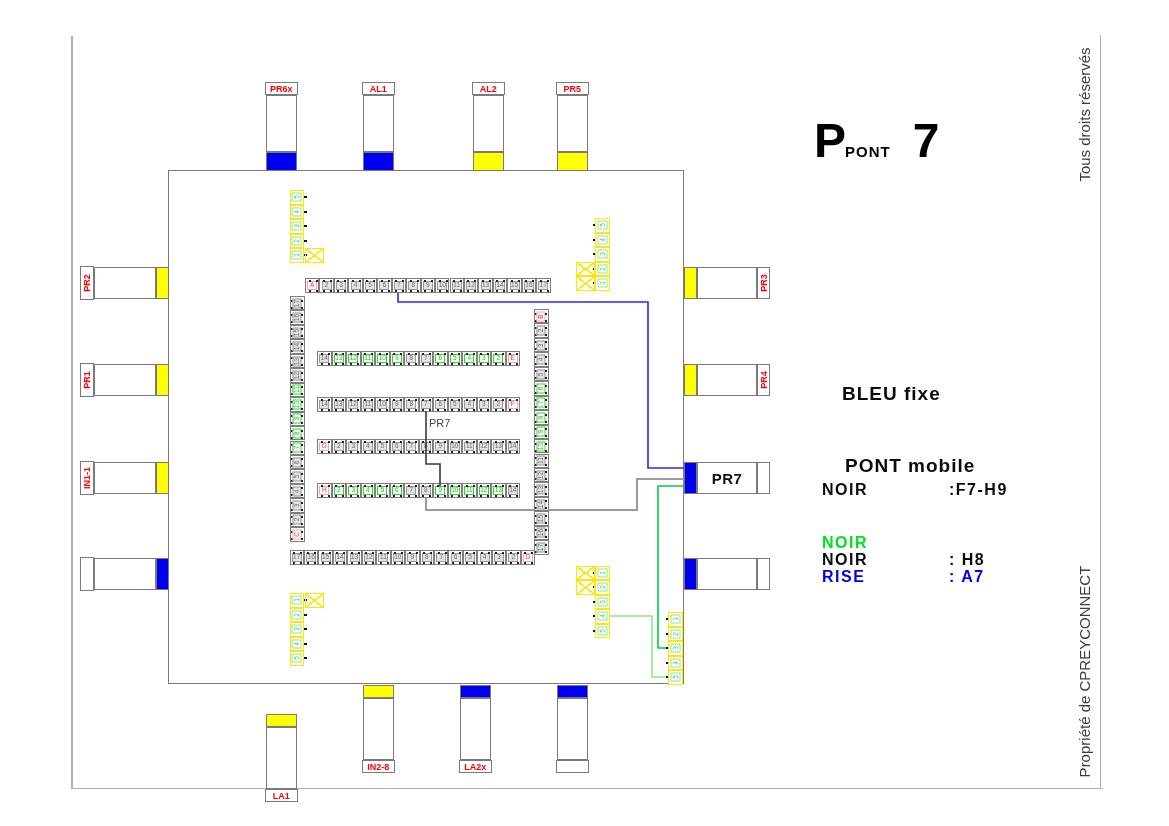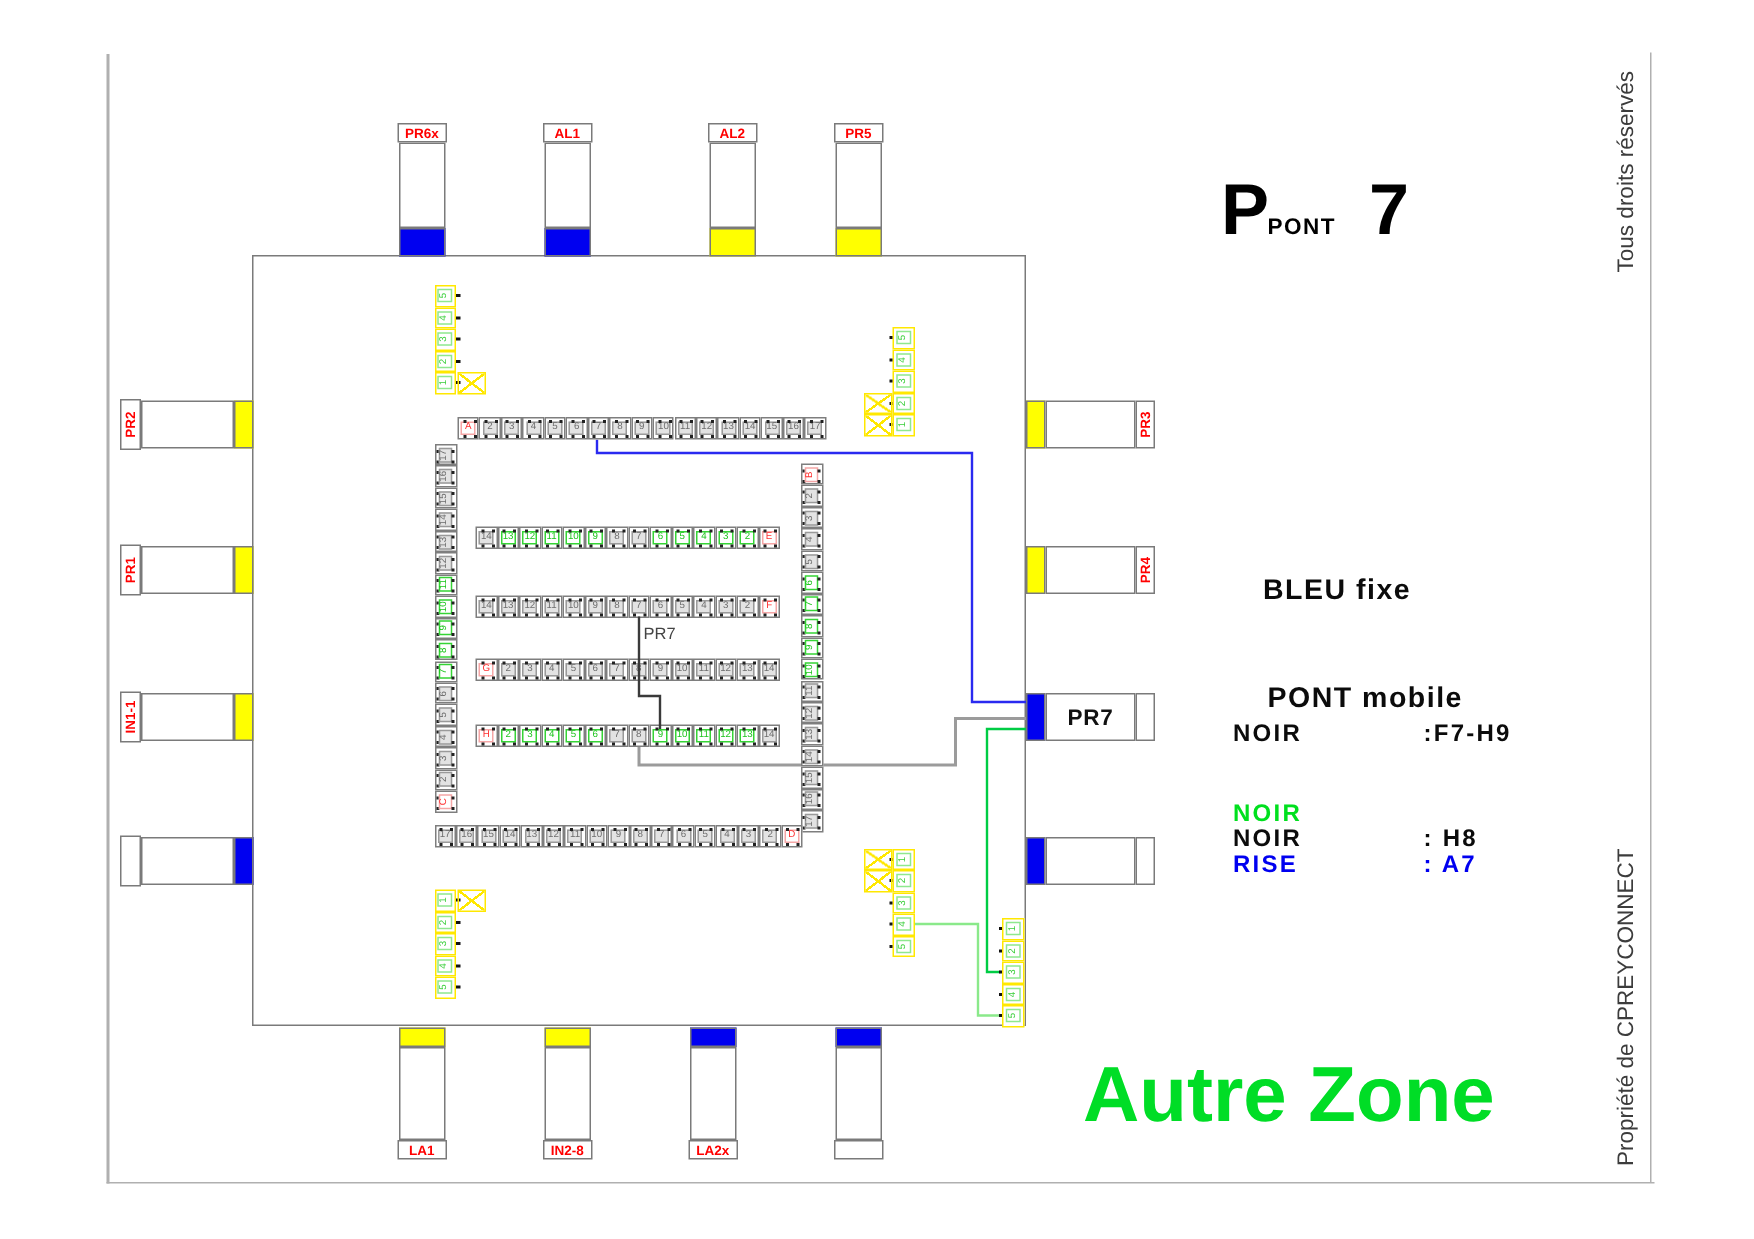--- a/index.html
+++ b/index.html
@@ -71,21 +71,20 @@
   <div class="leg-big" style="left:842px;top:383px;">BLEU fixe</div>
   <div class="leg-big" style="left:845px;top:455px;">PONT mobile</div>
   <div class="leg" style="left:822px;top:481px;">NOIR</div>
   <div class="leg" style="left:949px;top:481px;">:F7-H9</div>
   <div class="leg" id="terre" style="left: 822px; top: 534px; color: rgb(0, 224, 30);">NOIR</div>
   <div class="leg" style="left:822px;top:551px;">NOIR</div>
   <div class="leg" style="left:949px;top:551px;">: H8</div>
   <div class="leg" id="bleu-lab" style="left: 822px; top: 568px; color: rgb(0, 0, 240);">RISE</div>
   <div class="leg" id="bleu-val" style="left: 949px; top: 568px; color: rgb(0, 0, 240);">: A7</div>
 
-  <div id="zone" style="left: 722px; top: 700px; color: rgb(0, 221, 38);">Autre Zone</div>
 
   <div id="panel" class="abs" style="left:168px;top:170px;width:516px;height:514px;"></div>
 
   <div id="diagram" class="abs" style="left:0;top:0;width:1169px;height:826px;">
       <svg width="1169" height="826">
         <polyline points="398,293 398,302 648,302 648,468 686,468" fill="none" stroke="#2a2af0" stroke-width="1.6"></polyline>
         <polyline points="426,497 426,510 637,510 637,479 686,479" fill="none" stroke="#9b9b9b" stroke-width="2"></polyline>
         <polyline points="686,486 658,486 658,648 667,648" fill="none" stroke="#00cc44" stroke-width="1.6"></polyline>
         <polyline points="609,616 652,616 652,677 667,677" fill="none" stroke="#8ae98a" stroke-width="1.6"></polyline>
       </svg>
@@ -102,21 +101,21 @@
       <div class="abs" style="left: 472px; top: 82px; width: 32.5px; height: 65px;">
         <div class="abs cbox clab" style="left: 0px; top: 0px; width: 32.5px; height: 13px;">AL2</div>
         <div class="abs cbox" style="left: 1px; top: 13px; width: 30.5px; height: 57px;"></div>
         <div class="abs cbox" style="left: 1px; top: 70px; width: 30.5px; height: 19px; background: rgb(255, 255, 0);"></div>
       </div>
       <div class="abs" style="left: 556px; top: 82px; width: 32.5px; height: 89px;">
         <div class="abs cbox clab" style="left: 0px; top: 0px; width: 32.5px; height: 13px;">PR5</div>
         <div class="abs cbox" style="left: 1px; top: 13px; width: 30.5px; height: 57px;"></div>
         <div class="abs cbox" style="left: 1px; top: 70px; width: 30.5px; height: 19px; background: rgb(255, 255, 0);"></div>
       </div>
-      <div class="abs" style="left: 265px; top: 685px; width: 32.5px; height: 88px;">
+      <div class="abs" style="left: 265px; top: 714px; width: 32.5px; height: 88px;">
         <div class="abs cbox" style="left: 1px; top: 0px; width: 30.5px; height: 13px; background: rgb(255, 255, 0);"></div>
         <div class="abs cbox" style="left: 1px; top: 13px; width: 30.5px; height: 62px;"></div>
         <div class="abs cbox clab" style="left: 0px; top: 75px; width: 32.5px; height: 13px;">LA1</div>
       </div>
       <div class="abs" style="left: 362px; top: 685px; width: 32.5px; height: 88px;">
         <div class="abs cbox" style="left: 1px; top: 0px; width: 30.5px; height: 13px; background: rgb(255, 255, 0);"></div>
         <div class="abs cbox" style="left: 1px; top: 13px; width: 30.5px; height: 62px;"></div>
         <div class="abs cbox clab" style="left: 0px; top: 75px; width: 32.5px; height: 13px;">IN2-8</div>
       </div>
       <div class="abs" style="left: 459px; top: 685px; width: 32.5px; height: 88px;">

